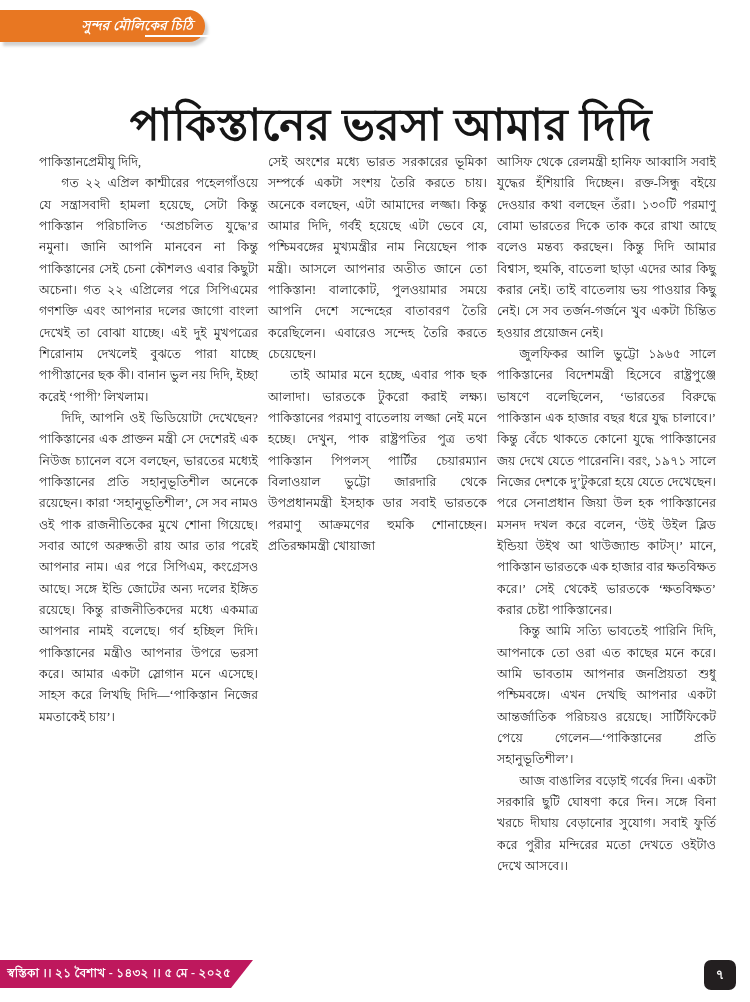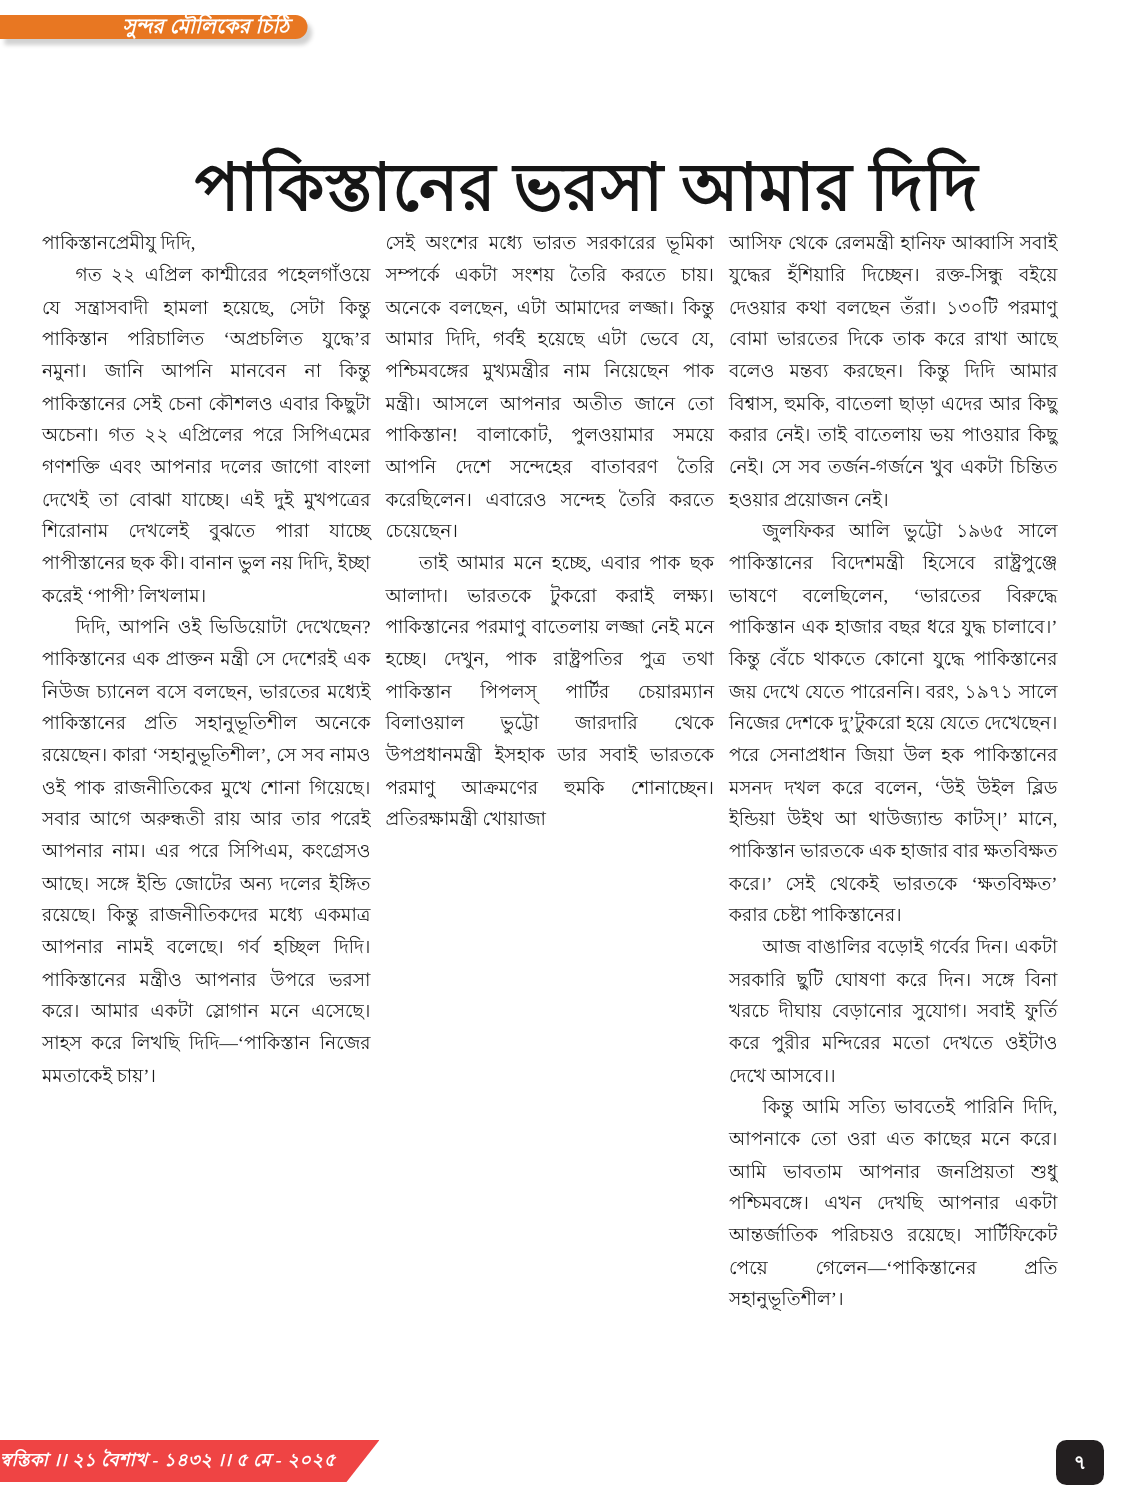--- a/index.html
+++ b/index.html
@@ -15,21 +15,21 @@
     font-family: "Liberation Serif", "DejaVu Serif", serif;
     overflow: hidden;
   }
 
   
   #kicker-banner {
     position: absolute;
     left: 0;
     top: 10px;
     width: 205px;
-    height: 16px;
+    height: 32px;
     background: #e87722;
     border-radius: 0 18px 18px 0;
     box-shadow: 3px 4px 3px rgba(0,0,0,0.18);
     display: flex;
     align-items: center;
     justify-content: flex-end;
     padding-right: 12px;
   }
   #kicker-text {
     color: #ffffff;
@@ -60,21 +60,21 @@
     line-height: 1.12;
     font-weight: 700;
     color: #161616;
     letter-spacing: 0.5px;
     font-family: "Liberation Serif", "DejaVu Serif", serif;
   }
 
   
   #article-columns {
     position: absolute;
-    left: 28px;
+    left: 39px;
     top: 152px;
     width: 694px;
     height: 790px;
     display: flex;
     gap: 10px;
   }
   .column {
     width: 219px;
     height: 100%;
     position: relative;
@@ -114,27 +114,26 @@
     font-family: "Liberation Serif", "DejaVu Serif", serif;
   }
 
   
   #footer-bar {
     position: absolute;
     left: 0;
     bottom: 14px;
     width: 253px;
     height: 28px;
-    background: #ef4444;
+    background: #be185d;
     display: flex;
     align-items: center;
-    justify-content: flex-start;
+    justify-content: flex-end;
     padding-right: 22px;
     clip-path: polygon(0 0, 100% 0, calc(100% - 22px) 100%, 0 100%);
-    font-style: italic;
   }
   #footer-text {
     color: #ffffff;
     font-size: 12px;
     font-weight: 700;
     white-space: nowrap;
     letter-spacing: 0.3px;
     font-family: "Liberation Serif", "DejaVu Serif", serif;
   }
   #page-number-badge {
@@ -180,22 +179,22 @@
     <div class="col-body">
       <p class="no-indent">সেই অংশের মধ্যে ভারত সরকারের ভূমিকা সম্পর্কে একটা সংশয় তৈরি করতে চায়। অনেকে বলছেন, এটা আমাদের লজ্জা। কিন্তু আমার দিদি, গর্বই হয়েছে এটা ভেবে যে, পশ্চিমবঙ্গের মুখ্যমন্ত্রীর নাম নিয়েছেন পাক মন্ত্রী। আসলে আপনার অতীত জানে তো পাকিস্তান! বালাকোট, পুলওয়ামার সময়ে আপনি দেশে সন্দেহের বাতাবরণ তৈরি করেছিলেন। এবারেও সন্দেহ তৈরি করতে চেয়েছেন।</p>
       <p>তাই আমার মনে হচ্ছে, এবার পাক ছক আলাদা। ভারতকে টুকরো করাই লক্ষ্য। পাকিস্তানের পরমাণু বাতেলায় লজ্জা নেই মনে হচ্ছে। দেখুন, পাক রাষ্ট্রপতির পুত্র তথা পাকিস্তান পিপলস্ পার্টির চেয়ারম্যান বিলাওয়াল ভুট্টো জারদারি থেকে উপপ্রধানমন্ত্রী ইসহাক ডার সবাই ভারতকে পরমাণু আক্রমণের হুমকি শোনাচ্ছেন। প্রতিরক্ষামন্ত্রী খোয়াজা</p>
     </div>
   </div>
 
   <div class="column">
     <div class="col-body">
       <p class="no-indent">আসিফ থেকে রেলমন্ত্রী হানিফ আব্বাসি সবাই যুদ্ধের হঁশিয়ারি দিচ্ছেন। রক্ত-সিন্ধু বইয়ে দেওয়ার কথা বলছেন তঁরা। ১৩০টি পরমাণু বোমা ভারতের দিকে তাক করে রাখা আছে বলেও মন্তব্য করছেন। কিন্তু দিদি আমার বিশ্বাস, হুমকি, বাতেলা ছাড়া এদের আর কিছু করার নেই। তাই বাতেলায় ভয় পাওয়ার কিছু নেই। সে সব তর্জন-গর্জনে খুব একটা চিন্তিত হওয়ার প্রয়োজন নেই।</p>
       <p>জুলফিকর আলি ভুট্টো ১৯৬৫ সালে পাকিস্তানের বিদেশমন্ত্রী হিসেবে রাষ্ট্রপুঞ্জে ভাষণে বলেছিলেন, ‘ভারতের বিরুদ্ধে পাকিস্তান এক হাজার বছর ধরে যুদ্ধ চালাবে।’ কিন্তু বেঁচে থাকতে কোনো যুদ্ধে পাকিস্তানের জয় দেখে যেতে পারেননি। বরং, ১৯৭১ সালে নিজের দেশকে দু’টুকরো হয়ে যেতে দেখেছেন। পরে সেনাপ্রধান জিয়া উল হক পাকিস্তানের মসনদ দখল করে বলেন, ‘উই উইল ব্লিড ইন্ডিয়া উইথ আ থাউজ্যান্ড কাটস্।’ মানে, পাকিস্তান ভারতকে এক হাজার বার ক্ষতবিক্ষত করে।’ সেই থেকেই ভারতকে ‘ক্ষতবিক্ষত’ করার চেষ্টা পাকিস্তানের।</p>
+      <p>কিন্তু আমি সত্যি ভাবতেই পারিনি দিদি, আপনাকে তো ওরা এত কাছের মনে করে। আমি ভাবতাম আপনার জনপ্রিয়তা শুধু পশ্চিমবঙ্গে। এখন দেখছি আপনার একটা আন্তর্জাতিক পরিচয়ও রয়েছে। সার্টিফিকেট পেয়ে গেলেন—‘পাকিস্তানের প্রতি সহানুভূতিশীল’।</p>
       <p>আজ বাঙালির বড়োই গর্বের দিন। একটা সরকারি ছুটি ঘোষণা করে দিন। সঙ্গে বিনা খরচে দীঘায় বেড়ানোর সুযোগ। সবাই ফুর্তি করে পুরীর মন্দিরের মতো দেখতে ওইটাও দেখে আসবে।।</p>
-      <p>কিন্তু আমি সত্যি ভাবতেই পারিনি দিদি, আপনাকে তো ওরা এত কাছের মনে করে। আমি ভাবতাম আপনার জনপ্রিয়তা শুধু পশ্চিমবঙ্গে। এখন দেখছি আপনার একটা আন্তর্জাতিক পরিচয়ও রয়েছে। সার্টিফিকেট পেয়ে গেলেন—‘পাকিস্তানের প্রতি সহানুভূতিশীল’।</p>
     </div>
   </div>
 
 </div>
 
 <div id="footer-bar">
   <span id="footer-text">স্বস্তিকা ।। ২১ বৈশাখ - ১৪৩২ ।। ৫ মে - ২০২৫</span>
 </div>
 
 <div id="page-number-badge">

